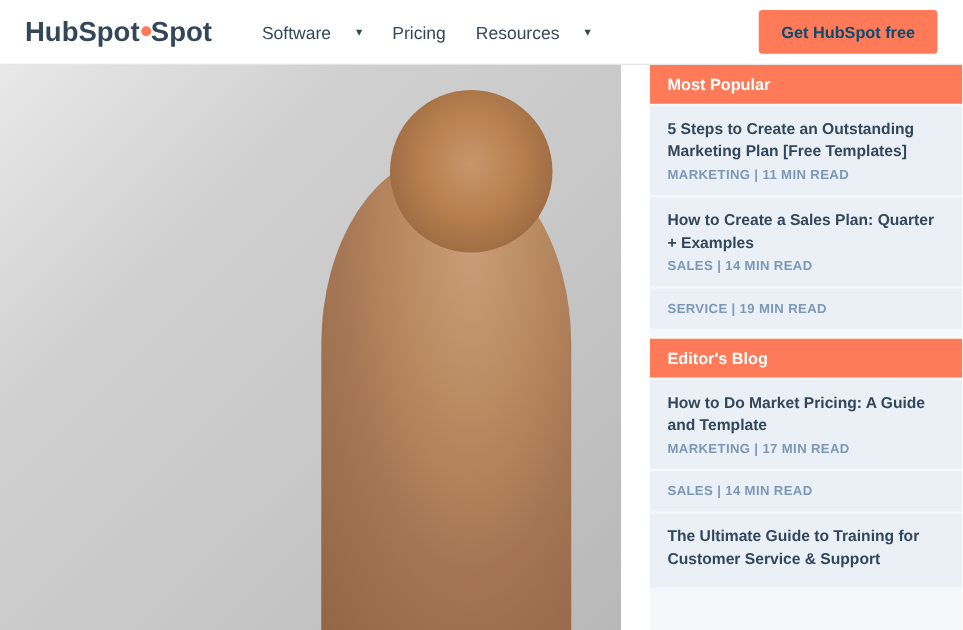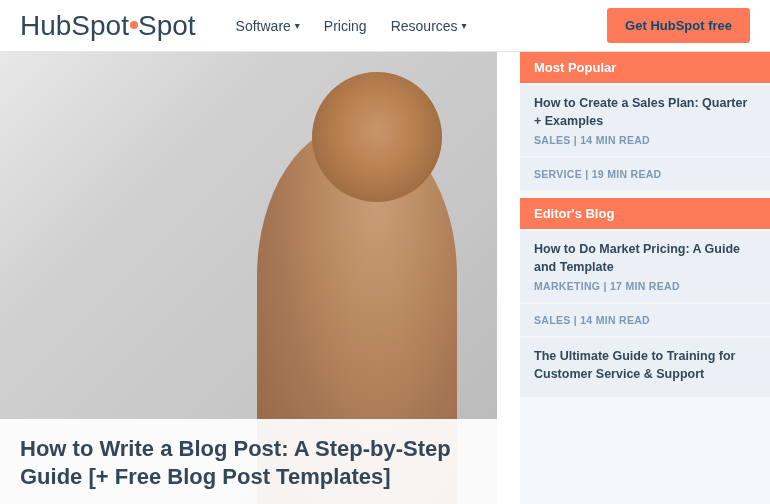--- a/index.html
+++ b/index.html
@@ -13,22 +13,22 @@
       height: 52px;
       border-bottom: 1px solid #e5e5e5;
       background: #fff;
     }
     .logo {
       display: flex;
       align-items: center;
       margin-right: 30px;
     }
     .logo-text {
-      font-size: 28px;
-      font-weight: 400;
+      font-size: 22px;
+      font-weight: 700;
       color: #33475b;
       text-align: right;
     }
     .logo-dot {
       display: inline-block;
       width: 8px;
       height: 8px;
       background: #ff7a59;
       border-radius: 50%;
       margin-left: 1px;
@@ -38,21 +38,21 @@
     }
     nav {
       display: flex;
       align-items: center;
       gap: 4px;
       flex: 1;
     }
     .nav-item {
       display: flex;
       align-items: center;
-      gap: 4px;
+      gap: 20px;
       padding: 6px 10px;
       font-size: 14px;
       color: #33475b;
       cursor: pointer;
       border-radius: 3px;
     }
     .chevron {
       font-size: 10px;
       color: #33475b;
     }
@@ -190,28 +190,29 @@
       <span>Resources</span>
       <span class="chevron">▾</span>
     </div>
   </nav>
   <button class="cta-button">Get HubSpot free</button>
 </header>
 
 <div class="main-content">
   <div class="hero-area">
     <div class="hero-image"></div>
-    <div class="hero-title-overlay">
-      <h1 class="hero-title">How to Write a Blog Post: A Step-by-Step Guide [+ Free Blog Post Templates]</h1>
-    </div>
   </div>
 
   <aside class="sidebar">
     <div class="sidebar-section-header">Most Popular</div>
 
+    <div class="sidebar-card">
+      <div class="sidebar-card-title">5 Steps to Create an Outstanding Marketing Plan [Free Templates]</div>
+      <div class="sidebar-card-meta">MARKETING | 11 MIN READ</div>
+    </div>
 
     <div class="sidebar-card">
       <div class="sidebar-card-title">How to Create a Sales Plan: Quarter + Examples</div>
       <div class="sidebar-card-meta">SALES | 14 MIN READ</div>
     </div>
 
     <div class="sidebar-card">
       <div class="sidebar-card-meta">SERVICE | 19 MIN READ</div>
     </div>
 

